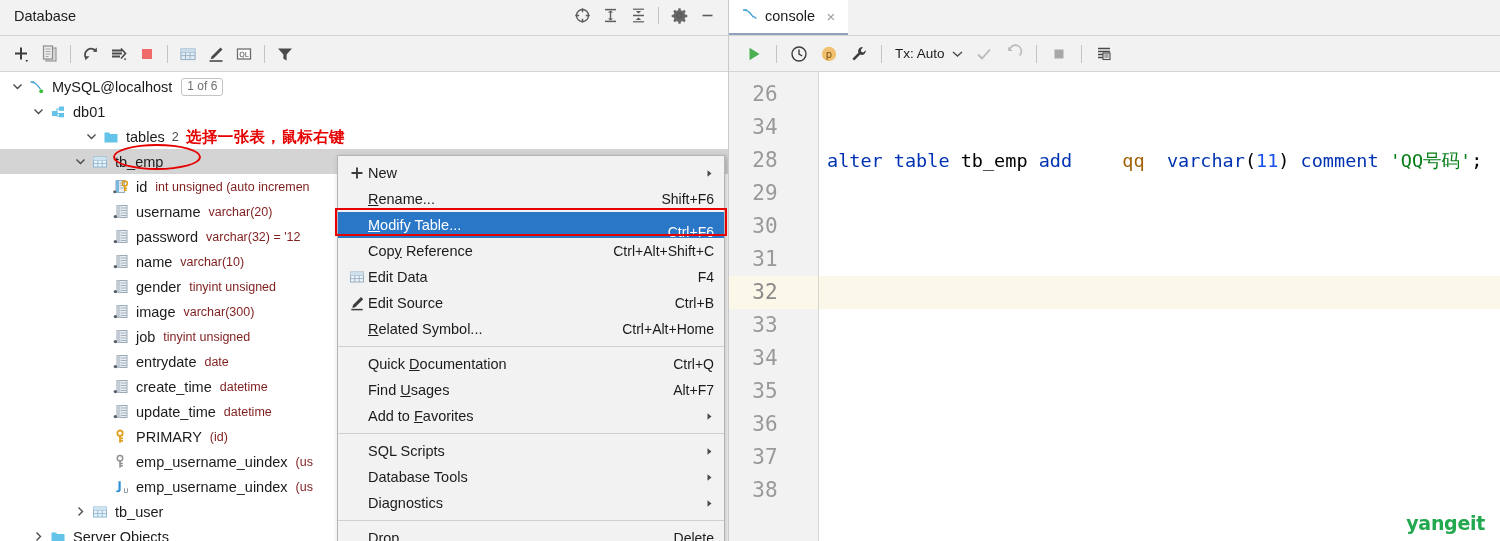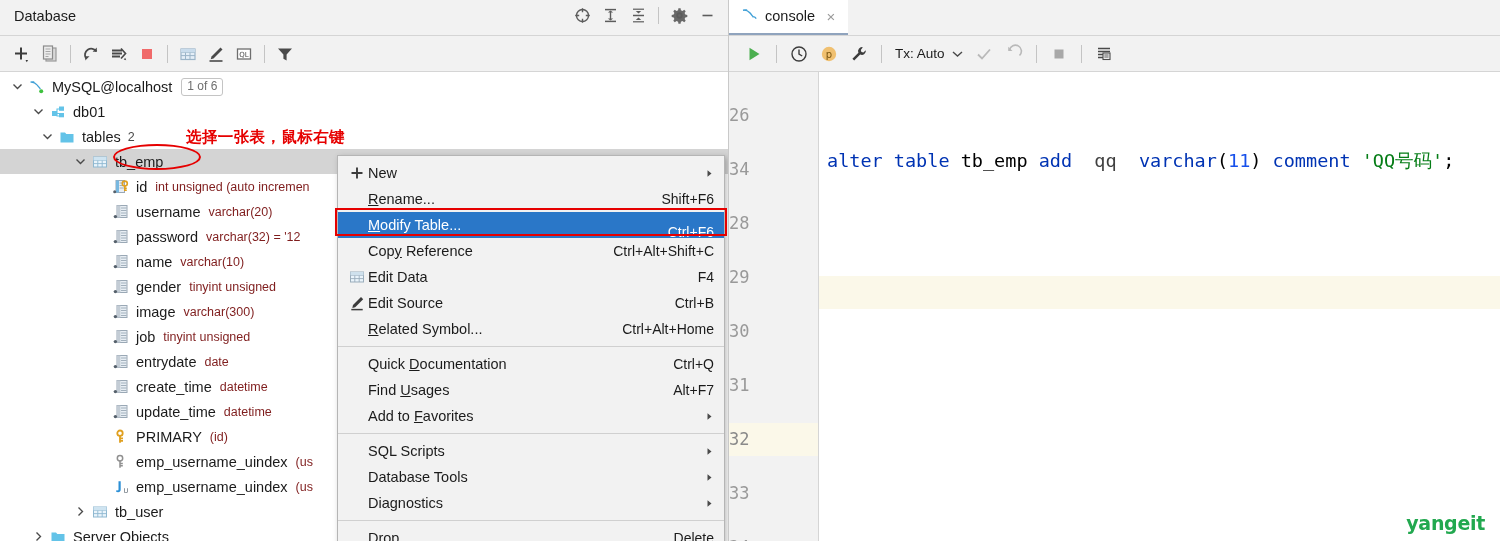--- a/index.html
+++ b/index.html
@@ -232,47 +232,46 @@
   }
   .gutter {
     width: 90px;
     background: #f2f2f2;
     border-right: 1px solid #d5d5d5;
     padding-top: 6px;
     flex: 0 0 90px;
   }
   .gline {
     height: 33px;
-    text-align: left;
+    text-align: center;
     padding-right: 17px;
     font-family: "DejaVu Sans Mono", monospace;
-    font-size: 17px;
+    font-size: 21px;
     color: #999999;
     line-height: 33px;
-    margin-top: 21px;
   }
   .gline.active { background: #fbf8e9; color: #8a8a8a; }
   .code-area {
     flex: 1 1 auto;
     padding-top: 6px;
     position: relative;
     overflow: hidden;
   }
   .cline {
     height: 33px;
     line-height: 33px;
     font-family: "DejaVu Sans Mono", monospace;
     font-size: 18.5px;
     white-space: pre;
     padding-left: 8px;
   }
   .cline.active { background: #fbf8e9; }
   .kw  { color: #0033b3; }
   .ident { color: #000000; }
-  .col { color: #404040; }
+  .col { color: #a16207; margin-left: 28px; }
   .num { color: #1750eb; }
   .str { color: #067d17; }
   .punc { color: #000000; }
   .watermark {
     position: absolute;
     right: 15px; bottom: 7px;
     color: #22a84f;
     font-size: 19px;
     font-weight: bold;
     letter-spacing: -0.3px;
@@ -417,21 +416,21 @@
           <span class="ticon">
             <svg width="16" height="16" viewBox="0 0 16 16">
               <rect x="2" y="7" width="5" height="5" fill="#63c3e8"></rect>
               <rect x="9" y="2.5" width="5" height="4.3" fill="#63c3e8"></rect>
               <rect x="9" y="9" width="5" height="4.3" fill="#63c3e8"></rect>
               <path d="M7 9.5h2M7 9.5V5h2M7 9.5v2.5h2" stroke="#63c3e8" stroke-width="1.1" fill="none"></path>
             </svg>
           </span>
           <span class="tlabel">db01</span>
         </div>
-        <div class="trow" style="padding-left: 40px; align-items: center;">
+        <div class="trow" style="padding-left: 84px; align-items: center;">
           <span class="tw-arrow">
             <svg width="11" height="11" viewBox="0 0 11 11">
               <path d="M1.5 3.5l4 4 4-4" fill="none" stroke="#4a4a4a" stroke-width="1.35"></path>
             </svg>
           </span>
           <span class="ticon">
             <svg width="16" height="16" viewBox="0 0 16 16">
               <path d="M1.5 3.5h4.5l1.3 1.6h7.2v8.4H1.5z" fill="#63c3e8"></path>
             </svg>
           </span>

